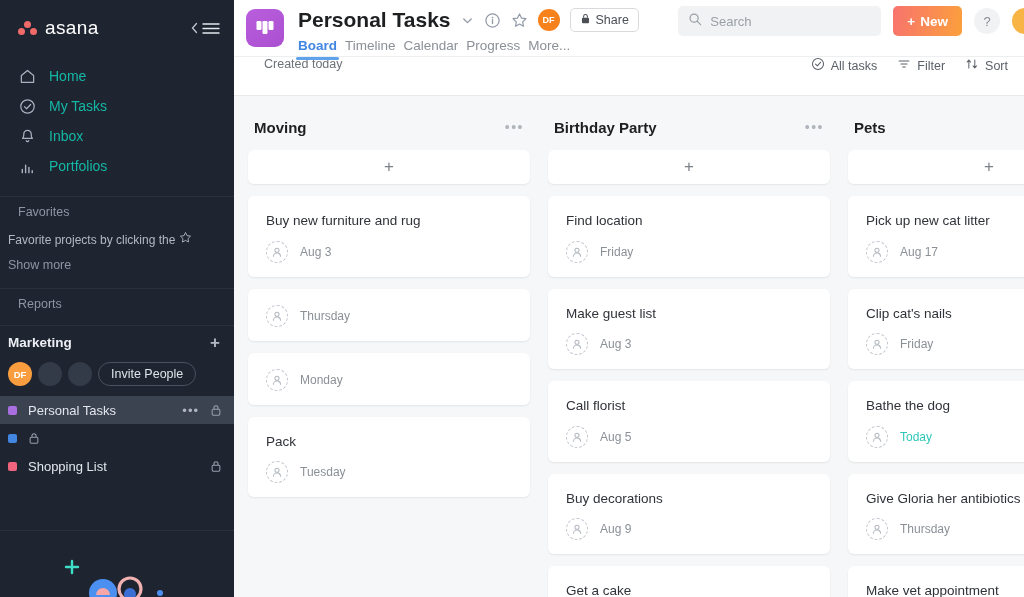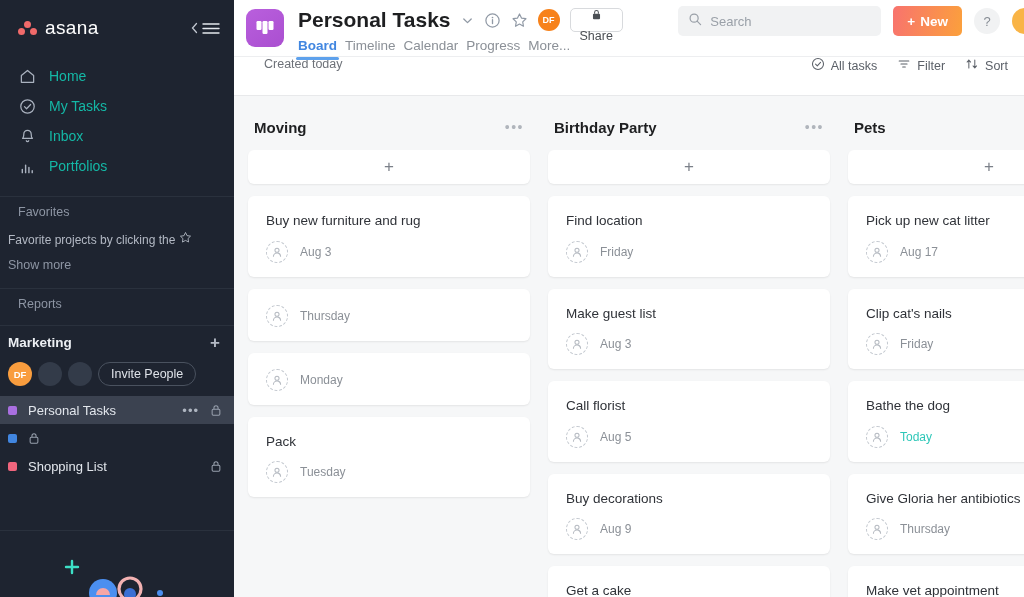--- a/index.html
+++ b/index.html
@@ -114,21 +114,21 @@
   .ptitle { font-size: 21px; font-weight: bold; color: #1e1f21; white-space: nowrap; }
   .tbtn { color: #9099a5; display: flex; align-items: center; cursor: pointer; }
   .av-orange {
     width: 22px; height: 22px; border-radius: 50%; background: #f7821b;
     color: #fff; font-size: 9px; font-weight: bold;
     display: flex; align-items: center; justify-content: center;
   }
   .share {
     height: 24px; border: 1px solid #d8dadd; border-radius: 5px;
     display: flex; align-items: center; gap: 5px; padding: 0 9px;
-    font-size: 12.5px; color: #4b4f54; cursor: pointer; background: #fff; flex-direction: column;
+    font-size: 12.5px; color: #4b4f54; cursor: pointer; background: #fff;
   }
   .tabs { display: flex; align-items: flex-end; gap: 8px; margin-top: 4px; }
   .tab {
     font-size: 13.5px; color: #8b9097; cursor: pointer;
     padding-bottom: 7px; position: relative; white-space: nowrap;
   }
   .tab.active { color: #4186e0; font-weight: bold; }
   .tab.active:after {
     content: ""; position: absolute; left: -2px; right: -2px; bottom: 0;
     height: 3px; background: #5ea1ec; border-radius: 2px;

